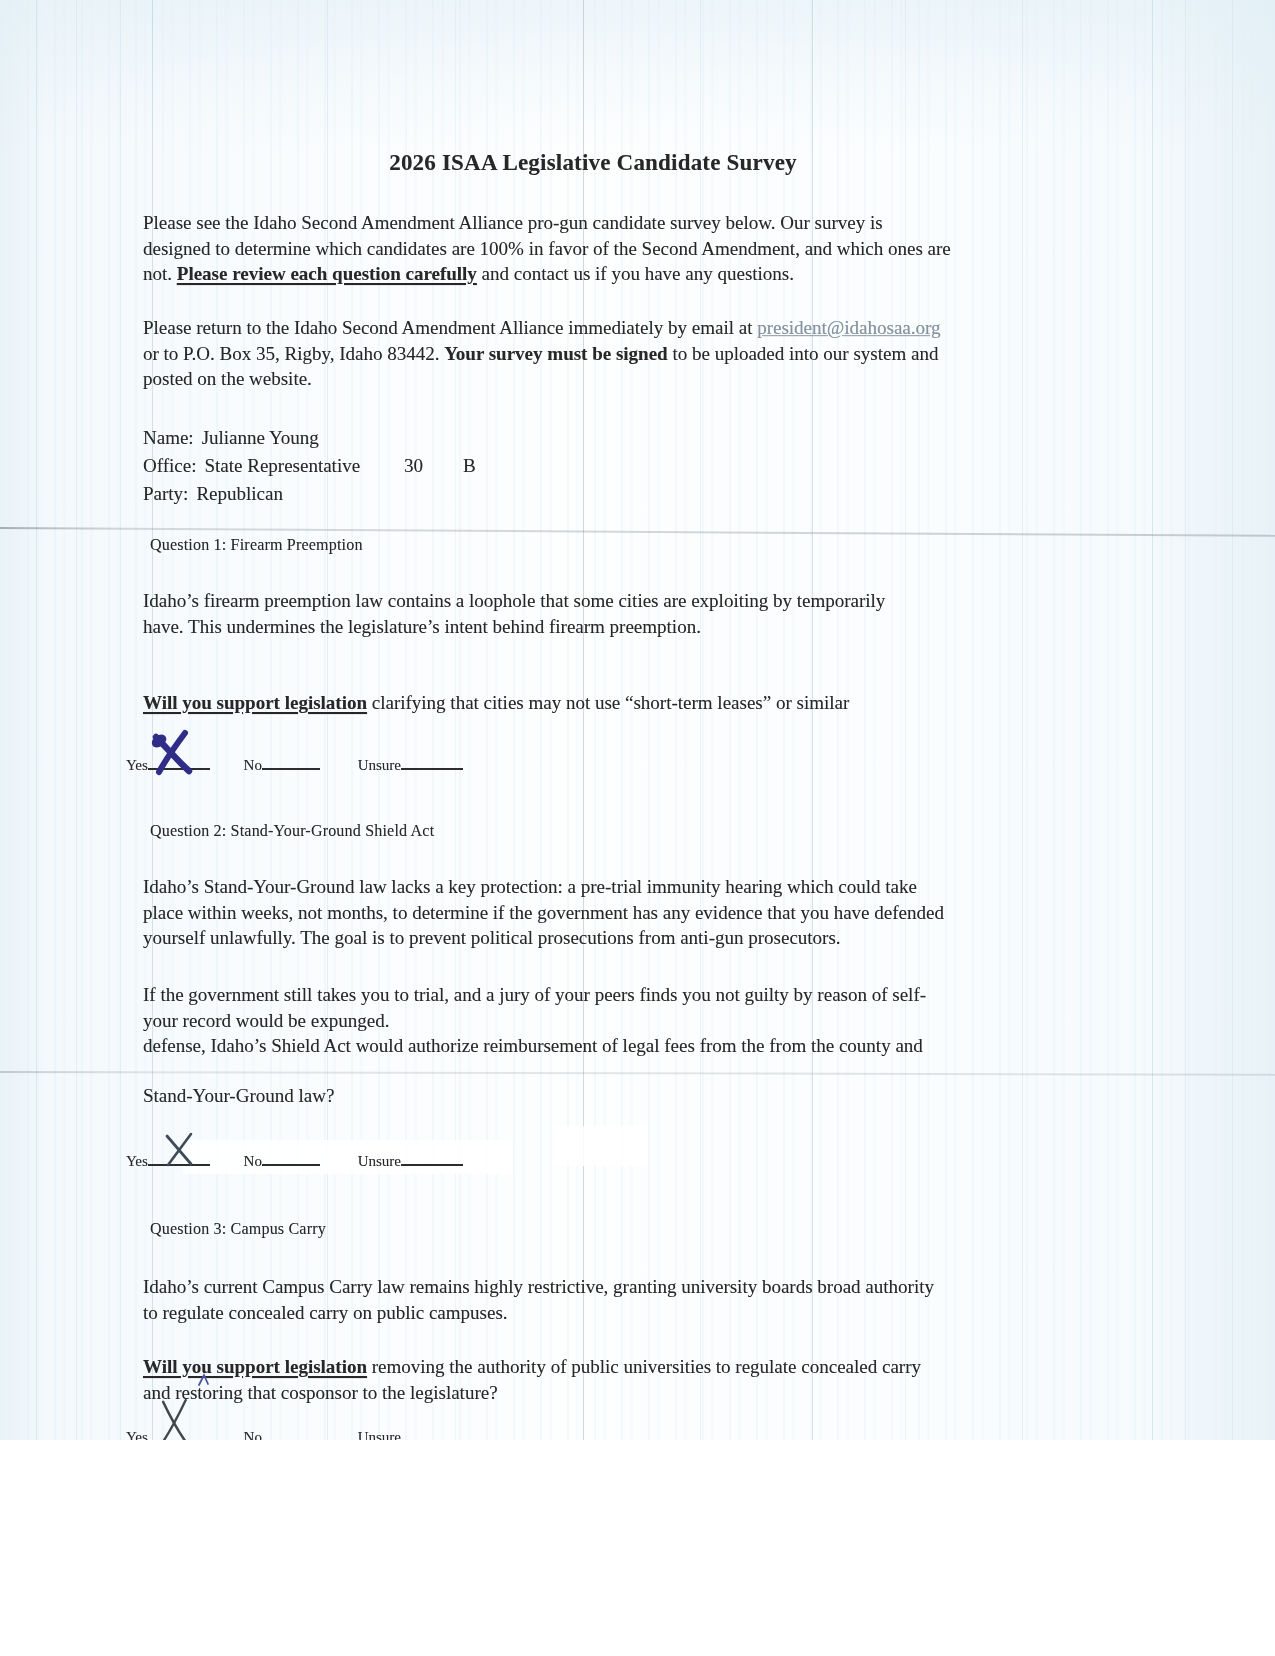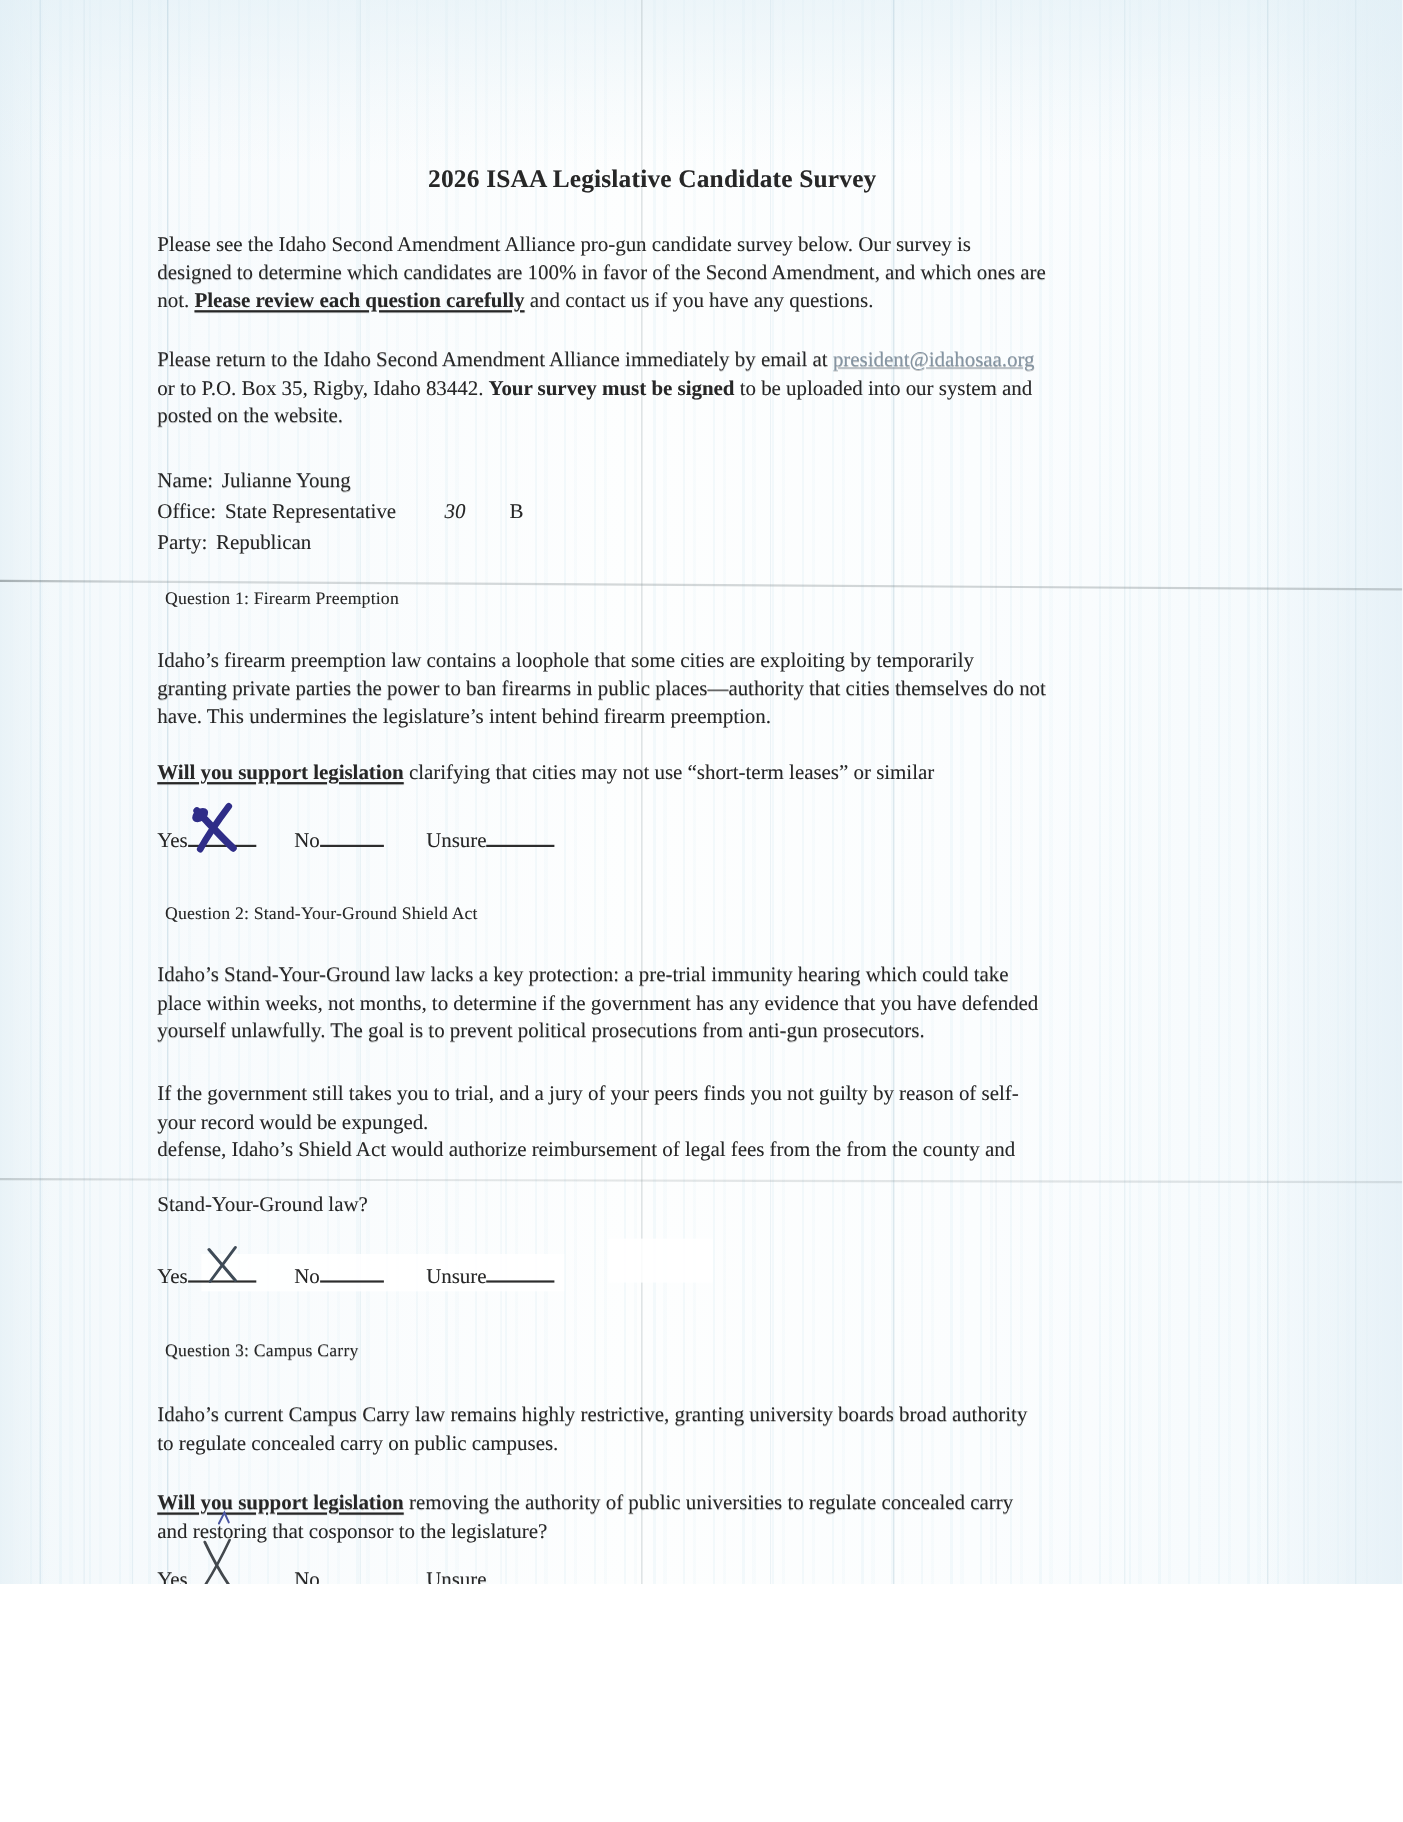--- a/index.html
+++ b/index.html
@@ -25,22 +25,22 @@
     font-size:23px;font-weight:bold;letter-spacing:.2px;margin:0;
   }
   .pblock{position:absolute;left:143px;width:965px;font-size:19px;line-height:25.6px;}
   .cand{position:absolute;left:143px;top:424px;font-size:19px;line-height:28px;}
   .qh{position:absolute;left:150px;margin:0;font-size:16px;font-weight:normal;letter-spacing:.2px;}
   .lead{font-weight:bold;text-decoration:underline;text-decoration-thickness:2px;text-underline-offset:3px;}
   .bu{font-weight:bold;text-decoration:underline;text-decoration-thickness:2px;text-underline-offset:3px;}
   .b{font-weight:bold;}
   .email{color:#8494a2;text-decoration:underline;text-decoration-color:rgba(132,148,162,.65);cursor:pointer;}
   .lbl{margin-right:8px;}
-  .dist{margin-left:44px;font-style:italic;} .seat{margin-left:40px;}
-  .ansrow{position:absolute;left:143px;height:40px;font-size:19px;white-space:nowrap;}
+  .dist{margin-left:44px;} .seat{margin-left:40px;}
+  .ansrow{position:absolute;left:126px;height:40px;font-size:15px;white-space:nowrap;}
   .agrp{display:inline-block;}
   .g2{margin-left:30px;} .g3{margin-left:34px;}
   .blank{display:inline-block;position:relative;height:18px;border-bottom:2px solid #2d2d2d;vertical-align:baseline;}
   .b-yes{width:62px;} .b-no{width:58px;} .b-un{width:62px;}
   .xmark{position:absolute;overflow:visible;}
   .xq1{left:0px;bottom:-7px;width:48px;height:47px;}
   .xq2{left:14px;bottom:-3px;width:34px;height:36px;}
   .xq3{left:6px;bottom:-8px;width:40px;height:49px;}
   .vline{position:absolute;top:0;height:1640px;width:1px;}
   .hband{position:absolute;height:2px;transform-origin:left center;}
@@ -96,21 +96,20 @@
 
   <div class="cand txt">
     <div><span class="lbl">Name:</span><span>Julianne Young</span></div>
     <div><span class="lbl">Office:</span><span>State Representative</span><span class="dist">30</span><span class="seat">B</span></div>
     <div><span class="lbl">Party:</span><span>Republican</span></div>
   </div>
 
   <h2 class="qh txt" style="top:536px;">Question 1: Firearm Preemption</h2>
   <div class="pblock txt" style="top:588px;">
     <div>Idaho’s firearm preemption law contains a loophole that some cities are exploiting by temporarily</div>
-    <div>granting private parties the power to ban firearms in public places—authority that cities themselves do not</div>
     <div>have. This undermines the legislature’s intent behind firearm preemption.</div>
   </div>
   <div class="pblock txt" style="top:690px;">
     <div><span class="lead">Will you support legislation</span><span> clarifying that cities may not use “short-term leases” or similar</span></div>
   </div>
   <div class="ansrow txt" style="top:752px;">
     <span class="agrp"><span>Yes</span><span class="blank b-yes"><svg class="xmark xq1" viewBox="0 0 48 47">
             <path d="M8 9 C16 17 30 33 41 43" fill="none" stroke-linecap="round" stroke-width="6.5" stroke="#2f2d88"></path>
             <path d="M37 5 C28 17 17 33 11 44" fill="none" stroke-linecap="round" stroke-width="6" stroke="#2f2d88"></path>
             <ellipse cx="11" cy="13" rx="8" ry="5.5" transform="rotate(-35 11 13)" fill="#2f2d88"></ellipse>

